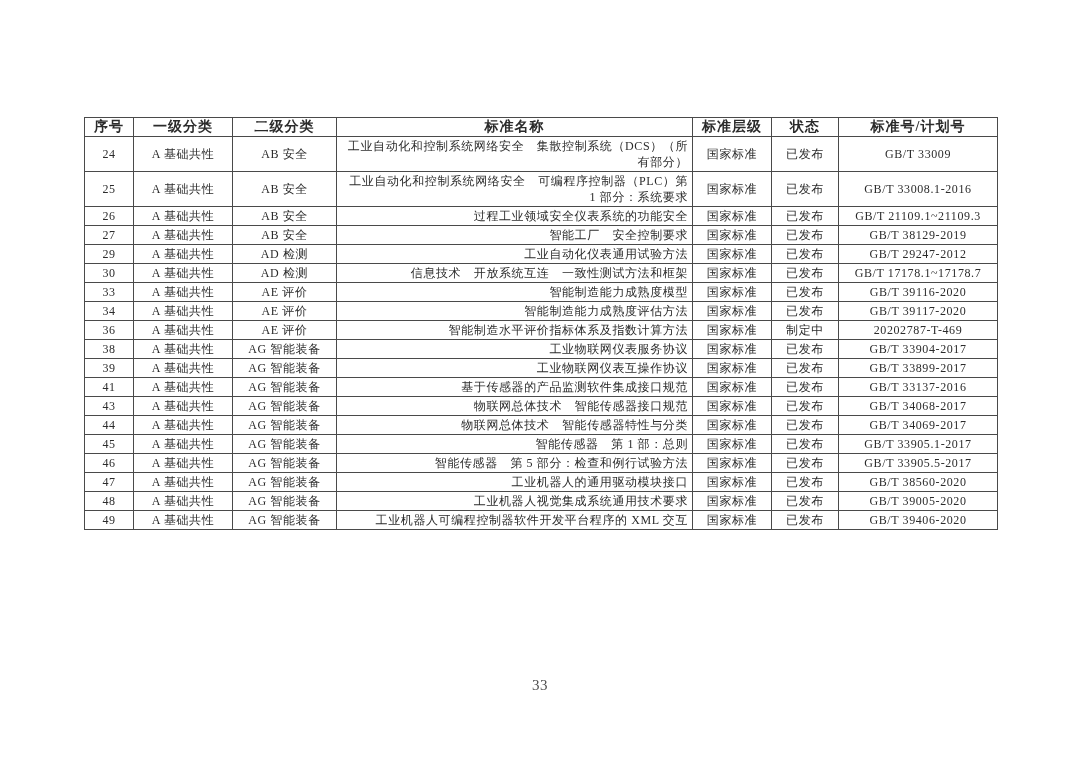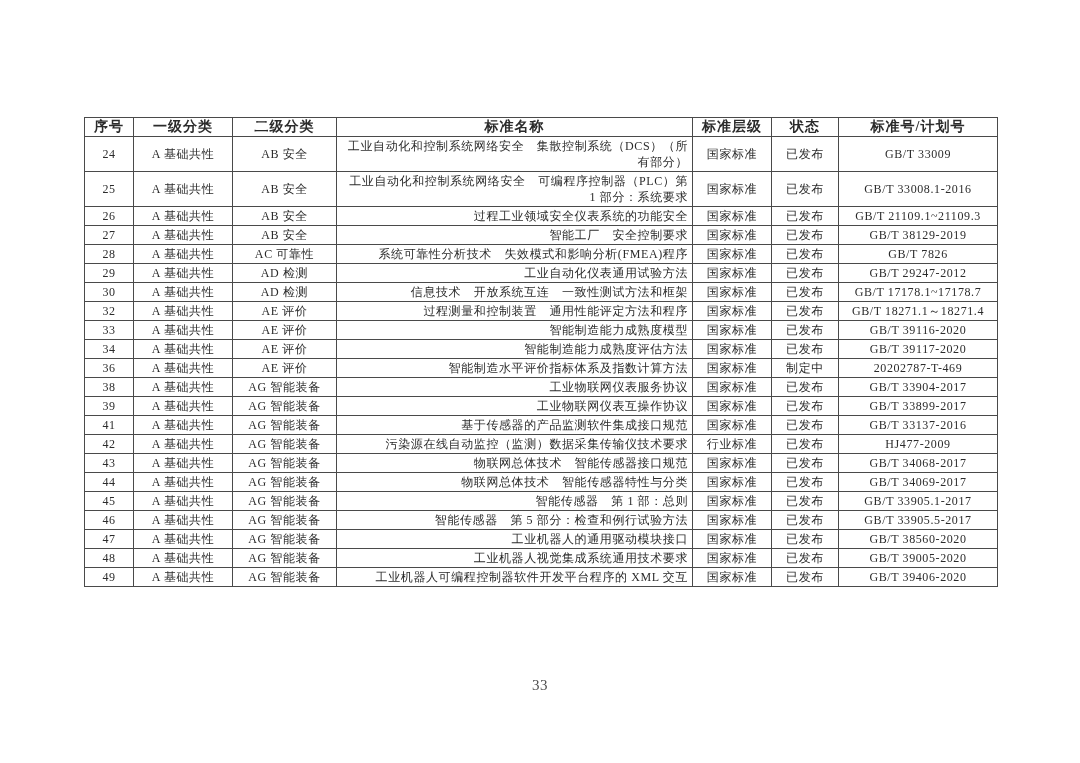--- a/index.html
+++ b/index.html
@@ -117,56 +117,38 @@
         <tr>
           <td>27</td>
           <td>A 基础共性</td>
           <td>AB 安全</td>
           <td class="name">智能工厂　安全控制要求</td>
           <td>国家标准</td>
           <td>已发布</td>
           <td>GB/T 38129-2019</td>
         </tr>
         <tr>
-          <td>28</td>
-          <td>A 基础共性</td>
-          <td>AC 可靠性</td>
-          <td class="name">系统可靠性分析技术　失效模式和影响分析(FMEA)程序</td>
-          <td>国家标准</td>
-          <td>已发布</td>
-          <td>GB/T 7826</td>
-        </tr>
-        <tr>
           <td>29</td>
           <td>A 基础共性</td>
           <td>AD 检测</td>
           <td class="name">工业自动化仪表通用试验方法</td>
           <td>国家标准</td>
           <td>已发布</td>
           <td>GB/T 29247-2012</td>
         </tr>
         <tr>
           <td>30</td>
           <td>A 基础共性</td>
           <td>AD 检测</td>
           <td class="name">信息技术　开放系统互连　一致性测试方法和框架</td>
           <td>国家标准</td>
           <td>已发布</td>
           <td>GB/T 17178.1~17178.7</td>
         </tr>
         <tr>
-          <td>32</td>
-          <td>A 基础共性</td>
-          <td>AE 评价</td>
-          <td class="name">过程测量和控制装置　通用性能评定方法和程序</td>
-          <td>国家标准</td>
-          <td>已发布</td>
-          <td>GB/T 18271.1～18271.4</td>
-        </tr>
-        <tr>
           <td>33</td>
           <td>A 基础共性</td>
           <td>AE 评价</td>
           <td class="name">智能制造能力成熟度模型</td>
           <td>国家标准</td>
           <td>已发布</td>
           <td>GB/T 39116-2020</td>
         </tr>
         <tr>
           <td>34</td>
@@ -207,29 +189,20 @@
         <tr>
           <td>41</td>
           <td>A 基础共性</td>
           <td>AG 智能装备</td>
           <td class="name">基于传感器的产品监测软件集成接口规范</td>
           <td>国家标准</td>
           <td>已发布</td>
           <td>GB/T 33137-2016</td>
         </tr>
         <tr>
-          <td>42</td>
-          <td>A 基础共性</td>
-          <td>AG 智能装备</td>
-          <td class="name">污染源在线自动监控（监测）数据采集传输仪技术要求</td>
-          <td>行业标准</td>
-          <td>已发布</td>
-          <td>HJ477-2009</td>
-        </tr>
-        <tr>
           <td>43</td>
           <td>A 基础共性</td>
           <td>AG 智能装备</td>
           <td class="name">物联网总体技术　智能传感器接口规范</td>
           <td>国家标准</td>
           <td>已发布</td>
           <td>GB/T 34068-2017</td>
         </tr>
         <tr>
           <td>44</td>

